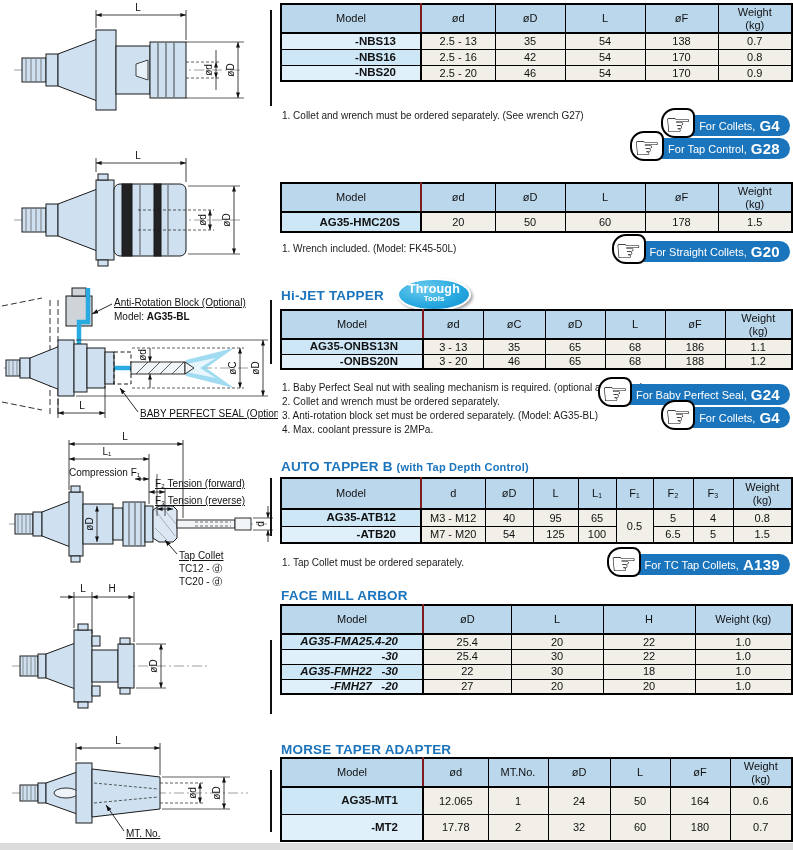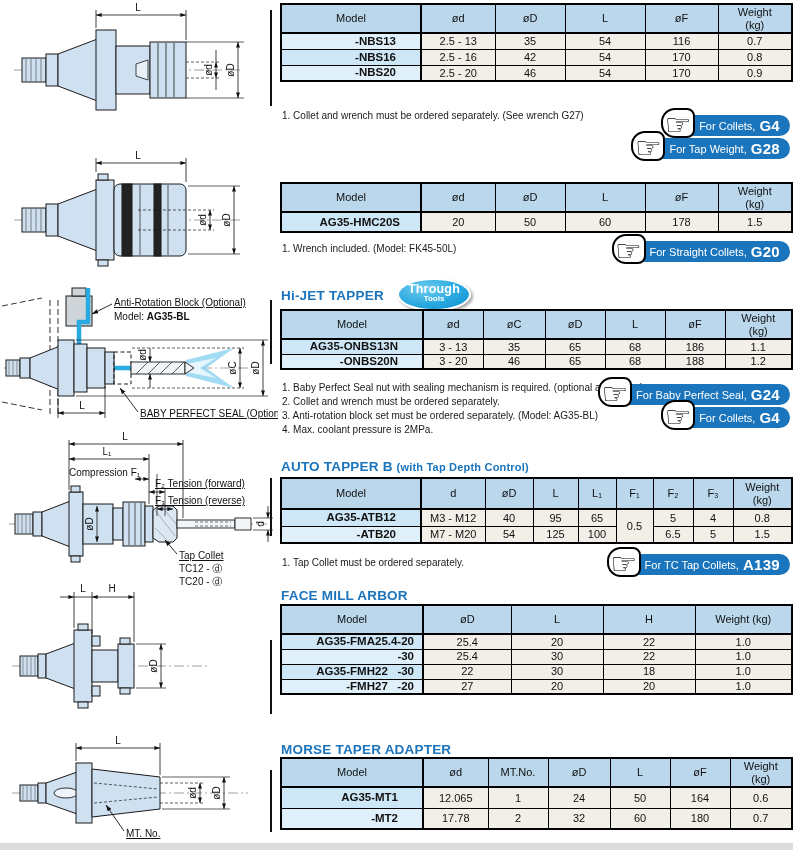--- a/index.html
+++ b/index.html
@@ -10,28 +10,28 @@
   .content-col { position:absolute; left:280px; top:0; width:513px; height:850px; }
 
   .sec-title { position:absolute; left:1px; color:#1b74bc; font-size:13.5px; font-weight:bold; letter-spacing:0.2px; white-space:nowrap; }
   .sec-title .sub { font-size:11px; font-weight:bold; }
 
   table.cat { border-collapse:collapse; table-layout:fixed; width:511px; border:2px solid #000; position:absolute; left:0; background:#f1efe7; }
   table.cat th { background:#bad7ec; border:1px solid #000; border-bottom:2px solid #000; font-size:11px; font-weight:normal; text-align:center; vertical-align:middle; height:29px; white-space:pre-line; line-height:1.15; }
   table.cat td { border:1px solid #000; font-size:11px; text-align:center; vertical-align:middle; background:#f1efe7; height:16px; line-height:1.1; }
   table.cat td.model { font-weight:bold; font-size:11.5px; text-align:right; padding-right:24px; background:#cde7f7; border-right:2px solid #000; white-space:pre; }
   table.cat td.model.alt { background:#dff0fb; }
-  table.cat th:first-child { border-right:2px solid #000000; }
+  table.cat th:first-child { border-right:2px solid #7f1d1d; }
   #t2 td { height:20px;margin-left:28px; }
   #t3 td { height:15px; }
   #t4 td { height:17px; }
   #t4 th { height:31px; }
   #t5 td { height:15px; }
-  #t5 td.model { padding-right:8px; }
-  #t6 td { height:21px; }
+  #t5 td.model { padding-right:24px;font-style:italic; }
+  #t6 td { height:27px; }
   #t2 td.model { padding-right:20px; }
 
   .fn { position:absolute; left:2px; font-size:10px; color:#1a1a1a; white-space:nowrap; }
   .fn-wrap { position:absolute; left:2px; width:509px; font-size:10px; color:#1a1a1a; line-height:1.35; padding-left:13px; text-indent:-13px; white-space:normal; }
 
   
   .badge { position:absolute; height:21px; background:#1b75bc; border-radius:11px; color:#fff; display:flex; align-items:center; padding:0 10px 0 30px; white-space:nowrap; }
   .badge .blabel { font-size:11px; }
   .badge .bref { font-size:15px; font-weight:bold; margin-left:4px; letter-spacing:0.3px; }
   .hand { position:absolute; left:-8px; top:-7px; width:34px; height:30px; font-size:30px; line-height:30px; color:#000; text-align:center; background:#fff; border:2px solid #000; border-radius:14px 8px 8px 14px; overflow:hidden; }
@@ -396,21 +396,21 @@
             <th>Weight
 (kg)</th>
           </tr>
         </thead>
         <tbody>
           <tr>
             <td class="model alt">-NBS13</td>
             <td>2.5 - 13</td>
             <td>35</td>
             <td>54</td>
-            <td>116</td>
+            <td>138</td>
             <td>0.7</td>
           </tr>
           <tr>
             <td class="model">-NBS16</td>
             <td>2.5 - 16</td>
             <td>42</td>
             <td>54</td>
             <td>170</td>
             <td>0.8</td>
           </tr>
@@ -425,21 +425,21 @@
         </tbody>
       </table>
     <div class="fn" style="top:110px">1. Collet and wrench must be ordered separately. (See wrench G27)</div>
     <div class="badge" style="top:115px;right:3px">
       <span class="hand">☞</span>
       <span class="blabel">For Collets,</span>
       <span class="bref">G4</span>
     </div>
     <div class="badge" style="top:138px;right:3px">
       <span class="hand">☞</span>
-      <span class="blabel">For Tap Weight,</span>
+      <span class="blabel">For Tap Control,</span>
       <span class="bref">G28</span>
     </div>
 
     <table id="t2" class="cat" style="top:182px">
       <colgroup>
           <col style="width:140px">
           <col style="width:74px">
           <col style="width:70px">
           <col style="width:80px">
           <col style="width:73px">

